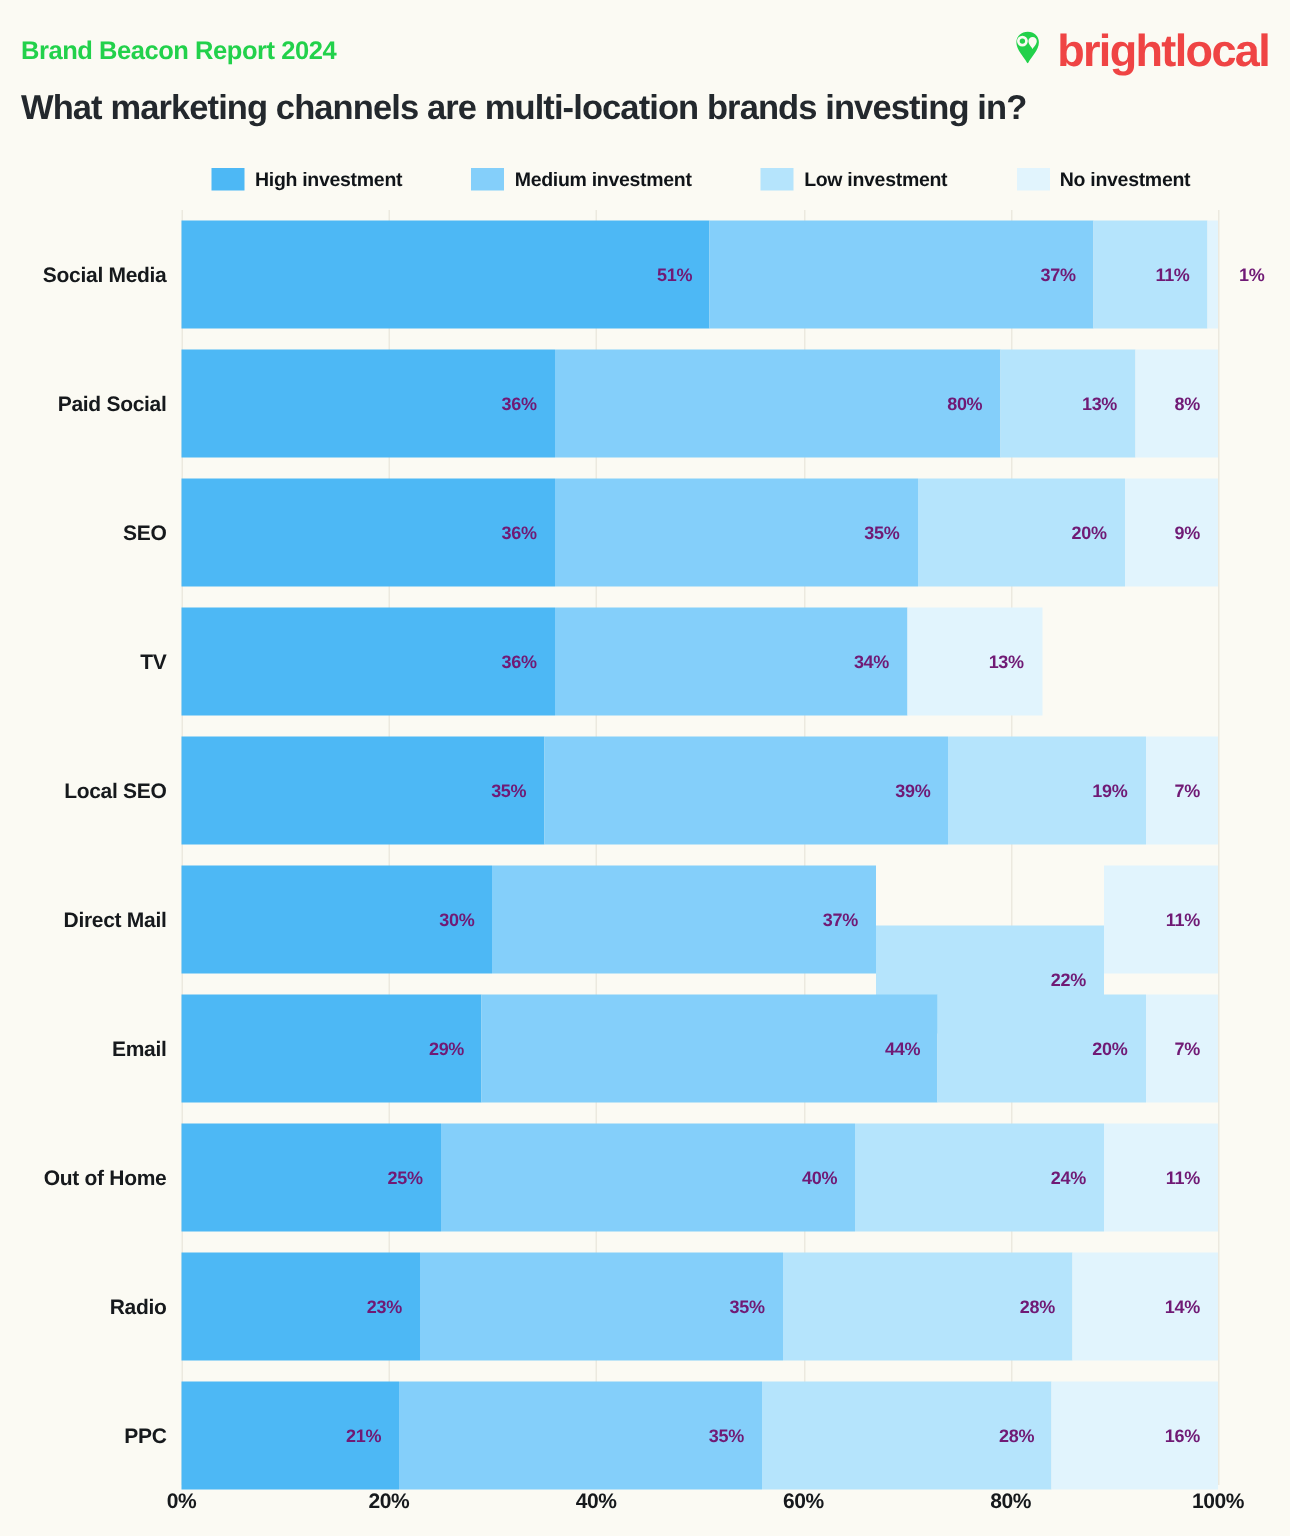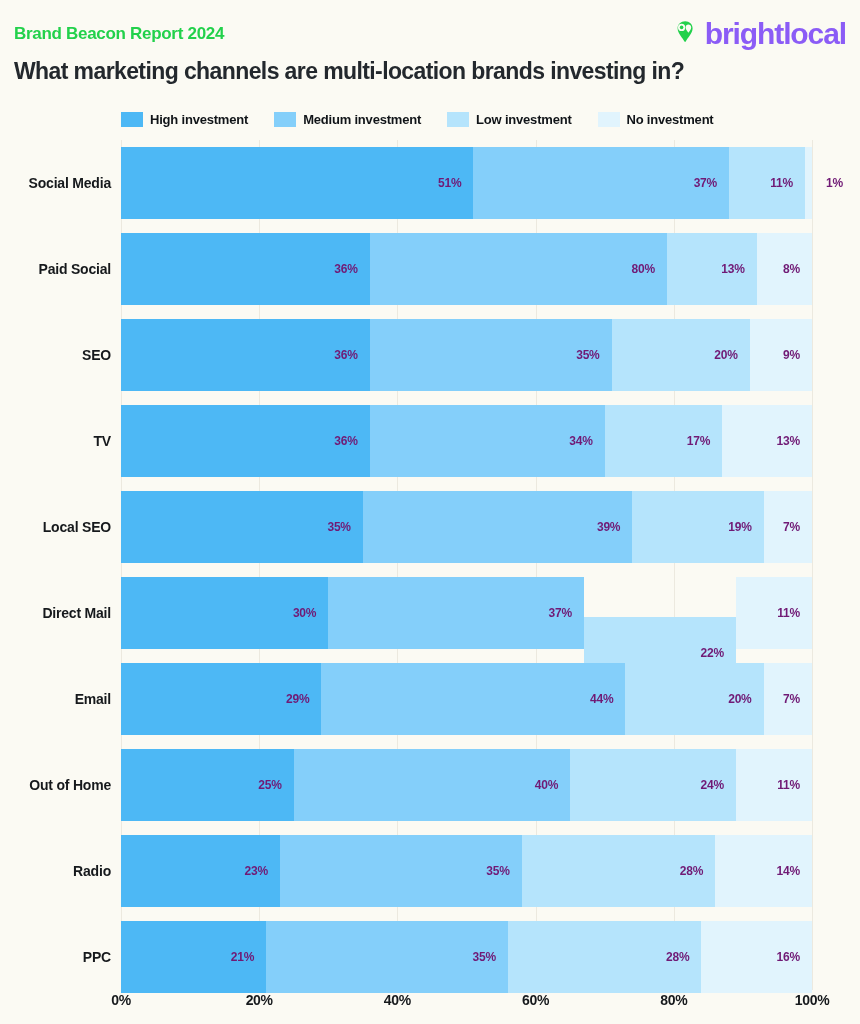--- a/index.html
+++ b/index.html
@@ -21,34 +21,34 @@
     font-size:17px;font-weight:bold;letter-spacing:-0.3px;
     color:#22D14B;
   }
   .logo{
     position:absolute;right:14px;top:17px;
     display:flex;align-items:center;gap:5px;
   }
   .logo-mark{display:block;}
   .logo-word{
     font-size:30px;font-weight:bold;letter-spacing:-1.1px;
-    color:#8b5cf6;line-height:1;
+    color:#ef4444;line-height:1;
   }
   .headline{
     position:absolute;left:14px;top:58px;
     font-size:23px;font-weight:bold;letter-spacing:-0.6px;
     color:#23282D;
   }
 
   
   .legend{
     position:absolute;left:121px;top:110px;width:700px;height:18px;
     display:flex;align-items:center;
   }
-  .legend-item{display:flex;align-items:center;margin-right:26px;}
+  .legend-item{display:flex;align-items:center;margin-right:26px;margin-left:20px;}
   .legend-swatch{width:22px;height:15px;margin-right:7px;flex:none;}
   .legend-text{font-size:13px;font-weight:bold;color:#101418;letter-spacing:-0.2px;white-space:nowrap;}
 
   
   .chart{
     position:absolute;left:0;top:140px;width:860px;height:850px;
   }
   .plot{
     position:absolute;left:121px;top:0;width:691px;height:850px;
   }
@@ -201,23 +201,20 @@
           </div>
           <div class="row" style="top: 258px;">
             <div class="row-label">TV</div>
             <div class="bar">
               <div class="seg" style="width: 248.76px; background: rgb(77, 184, 245);">
                 <span class="seg-val">36%</span>
               </div>
               <div class="seg" style="width: 234.94px; background: rgb(132, 207, 250);">
                 <span class="seg-val">34%</span>
               </div>
-              <div class="seg" style="width: 117.47px; background: rgb(181, 228, 252);">
-                <span class="seg-val">17%</span>
-              </div>
               <div class="seg" style="width: 89.83px; background: rgb(225, 244, 253);">
                 <span class="seg-val">13%</span>
               </div>
             </div>
           </div>
           <div class="row" style="top: 344px;">
             <div class="row-label">Local SEO</div>
             <div class="bar">
               <div class="seg" style="width: 241.85px; background: rgb(77, 184, 245);">
                 <span class="seg-val">35%</span>

